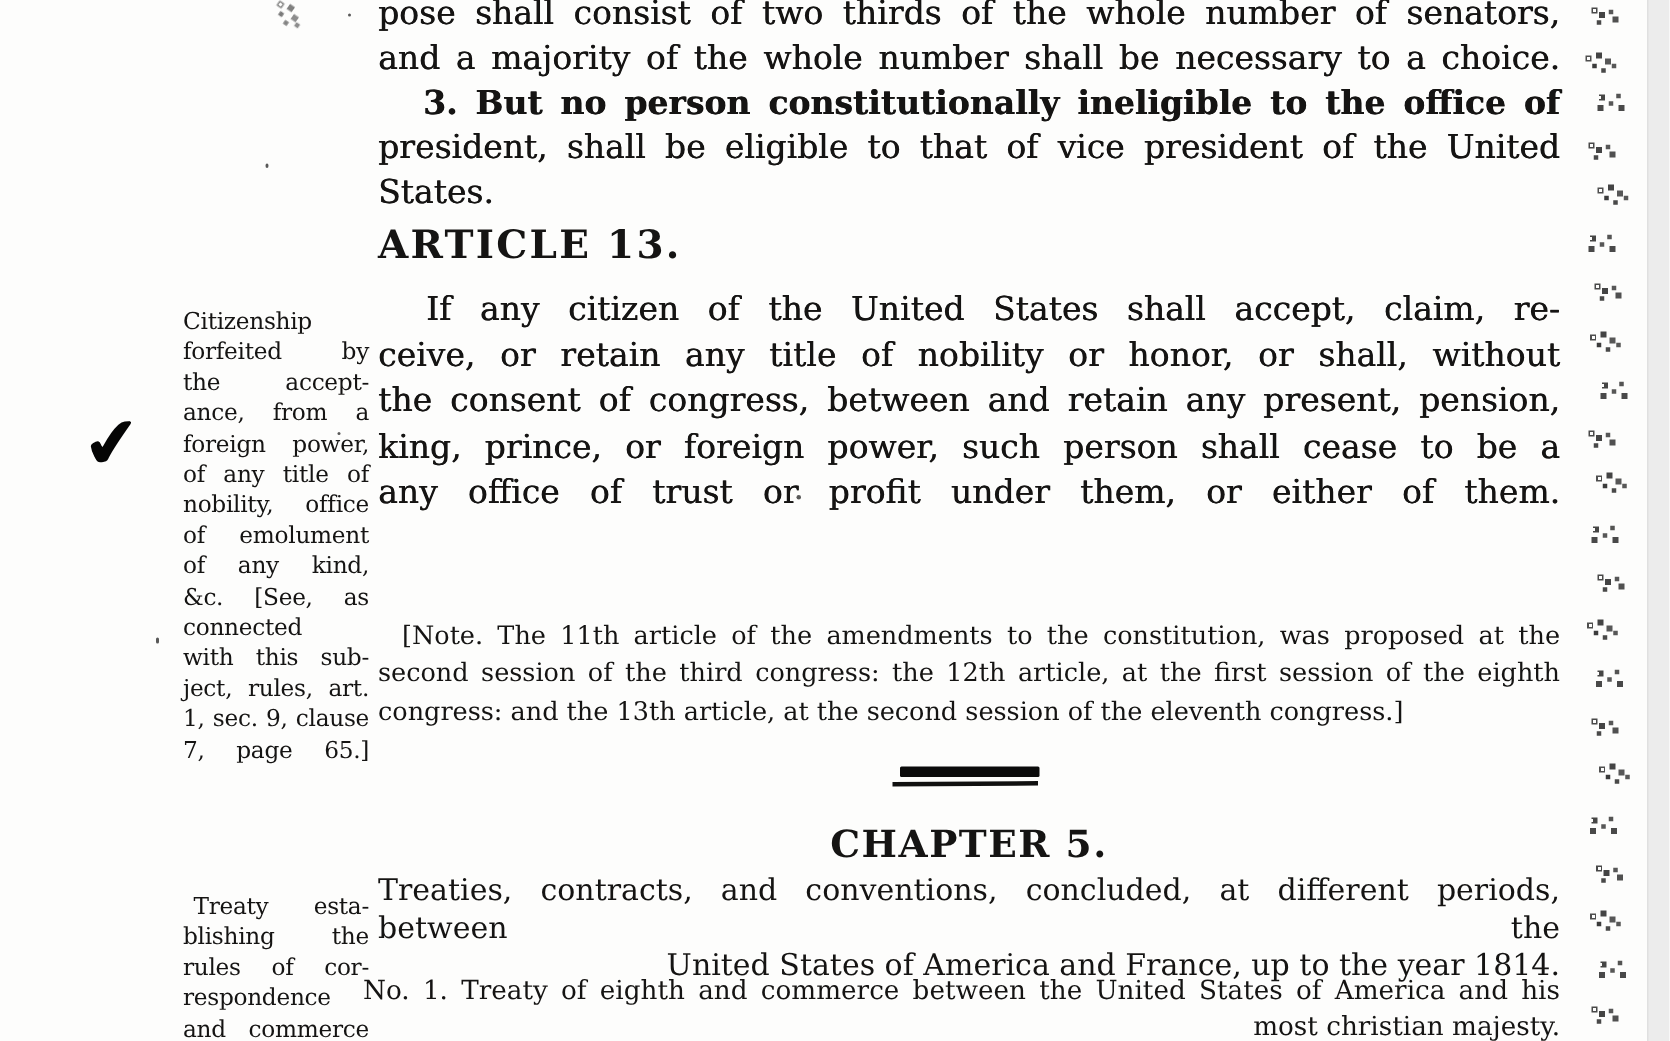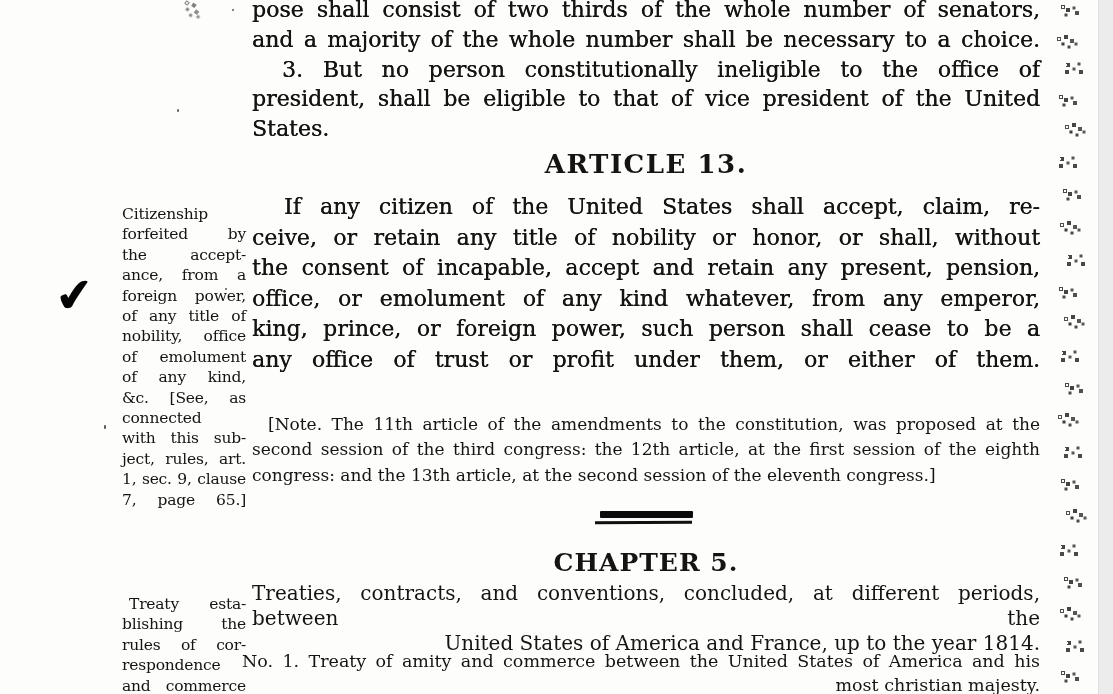--- a/index.html
+++ b/index.html
@@ -15,23 +15,23 @@
 
   
   .line { display:block; }
   .jl { text-align:justify; text-align-last:justify; text-justify:inter-word; }
   .ctr { text-align:right; }
   .it { }
   .soft { text-shadow:0.3px 0 0 currentColor; }
 
   
   #top-para        { left:252px; top:-5px;  width:788px; font-size:22px; line-height:29.8px; }
-  #clause3 .ind    { text-indent:30px; }
+  #clause3 .ind    { text-indent:30px;font-weight:bold; }
   #article-heading { left:252px; top:149px; width:788px; font-size:26px; font-weight:bold;
-                     text-align:center; letter-spacing:1.5px; }
+                     text-align:left; letter-spacing:1.5px; }
   #article-body    { left:252px; top:192px; width:788px; font-size:22px; line-height:30.6px; }
   #article-body .ind { text-indent:32px; }
   #note-block      { left:252px; top:412px; width:788px; font-size:17px; line-height:25.3px; }
   #note-block .ind { text-indent:16px; }
 
   #divider         { left:252px; top:511px; width:788px; }
   #divider .thick  { margin:0 auto; width:93px; height:7px; background:#0b0b0b; border-radius:1px; }
   #divider .thin   { margin:3px auto 0 auto; width:97px; height:2.5px; background:#101010;
                      transform:translateX(-3px) rotate(-0.4deg); }
 
@@ -78,22 +78,21 @@
     <div class="line jl">president, shall be eligible to that of vice president of the United</div>
     <div class="line">States.</div>
   </div>
 </div>
 
 <div class="abs" id="article-heading">ARTICLE 13.</div>
 
 <div class="abs soft" id="article-body">
   <div class="line jl ind">If any citizen of the United States shall accept, claim, re-</div>
   <div class="line jl">ceive, or retain any title of nobility or honor, or shall, without</div>
-  <div class="line jl">the consent of incapable, accept and retain any present, pension,</div>
-  <div class="line jl">office, or emolument of any kind whatever, from any emperor,</div>
+  <div class="line jl">the consent of congress, between and retain any present, pension,</div>
   <div class="line jl">king, prince, or foreign power, such person shall cease to be a</div>
   <div class="line jl">any office of trust or profit under them, or either of them.</div>
 </div>
 
 <div class="abs margin-note" id="margin-note-1">
   <div class="line jl">Citizenship</div>
   <div class="line jl">forfeited by</div>
   <div class="line jl">the accept-</div>
   <div class="line jl">ance, from a</div>
   <div class="line jl">foreign power,</div>
@@ -124,21 +123,21 @@
 
 <div class="abs" id="chapter-heading">CHAPTER 5.</div>
 
 <div class="abs" id="chapter-desc">
   <div class="line jl">Treaties, contracts, and conventions, concluded, at different periods, between the</div>
   <div class="line ctr">United States of America and France, up to the year 1814.</div>
 </div>
 
 <div class="abs" id="no1-block">
   <div class="line jl">
-    <span class="it">No.</span><span> 1.</span><span>  Treaty of amity and commerce between the United States of America and his</span>
+    <span class="it">No.</span><span> 1.</span><span>  Treaty of eighth and commerce between the United States of America and his</span>
   </div>
   <div class="line ctr">most christian majesty.</div>
 </div>
 
 <div class="abs margin-note" id="margin-note-2">
   <div class="line jl ind">Treaty esta-</div>
   <div class="line jl">blishing the</div>
   <div class="line jl">rules of cor-</div>
   <div class="line jl">respondence</div>
   <div class="line jl">and commerce</div>

